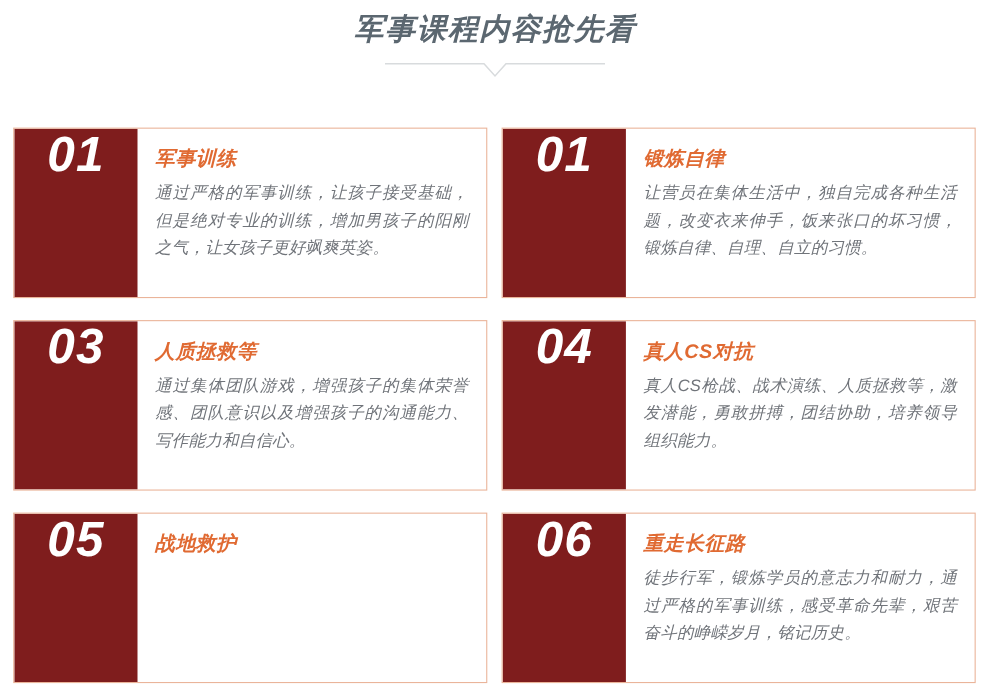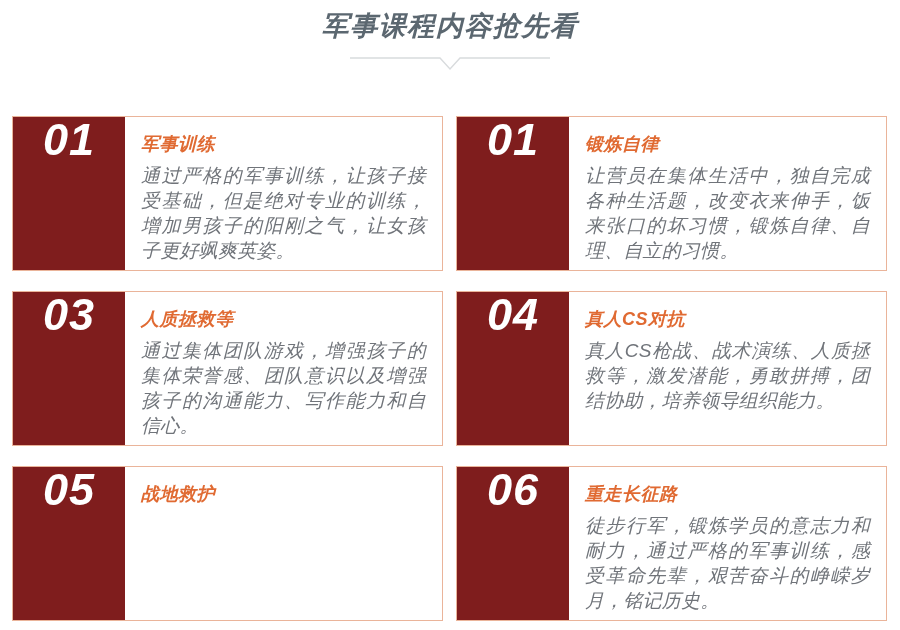--- a/index.html
+++ b/index.html
@@ -102,21 +102,21 @@
     margin: 0 0 9px 0;
     font-size: 18px;
     font-weight: bold;
     color: #e06a32;
     line-height: 20px;
     letter-spacing: 0.5px;
   }
 
   .card-desc {
     margin: 0;
-    font-size: 19px;
+    font-size: 15px;
     color: #70747a;
     line-height: 25px;
     letter-spacing: 0.2px;
     text-align: justify;
     text-justify: inter-ideograph;
   }
 </style>
 </head>
 <body>
 

